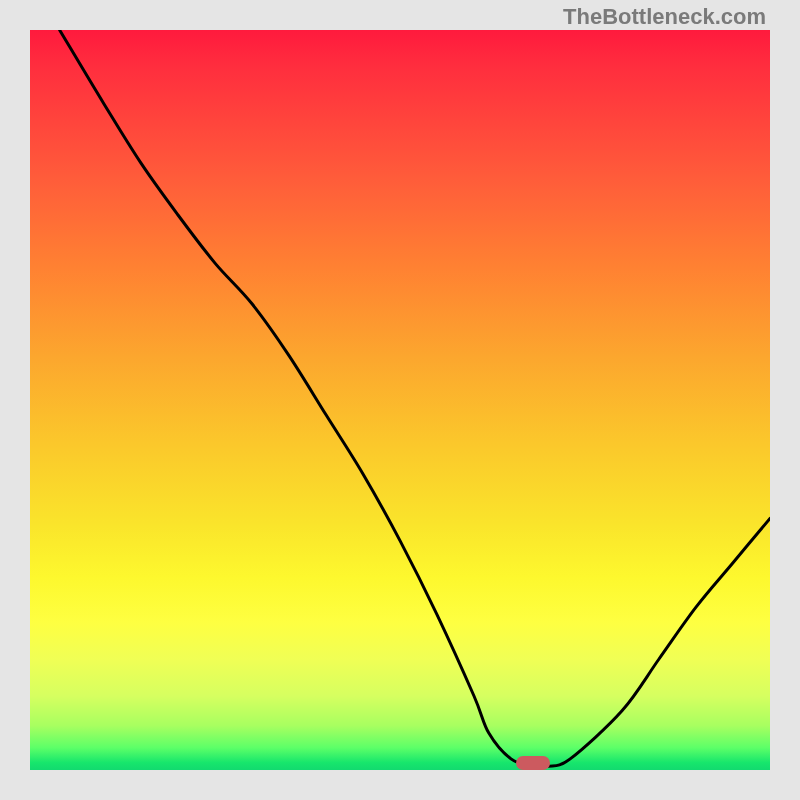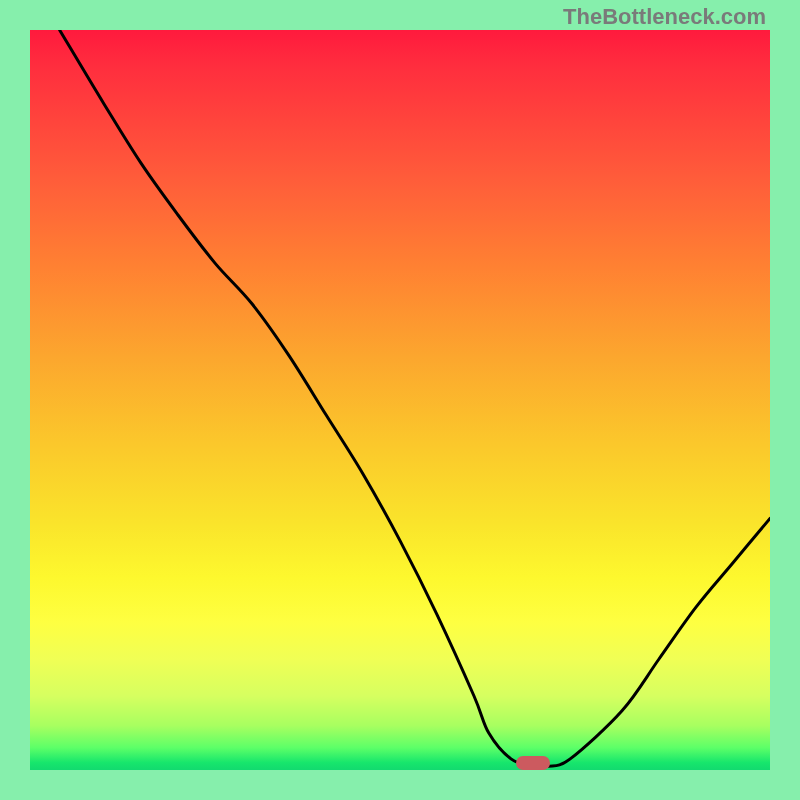--- a/index.html
+++ b/index.html
@@ -9,21 +9,21 @@
     height: 800px;
     background: #000;
     overflow: hidden;
   }
   .frame {
     position: absolute;
     left: 0;
     top: 0;
     width: 800px;
     height: 800px;
-    background: #86efac;
+    background: #e5e5e5;
   }
   .plot-area {
     position: absolute;
     left: 30px;
     top: 30px;
     width: 740px;
     height: 740px;
     
     background: linear-gradient(
       to bottom,

